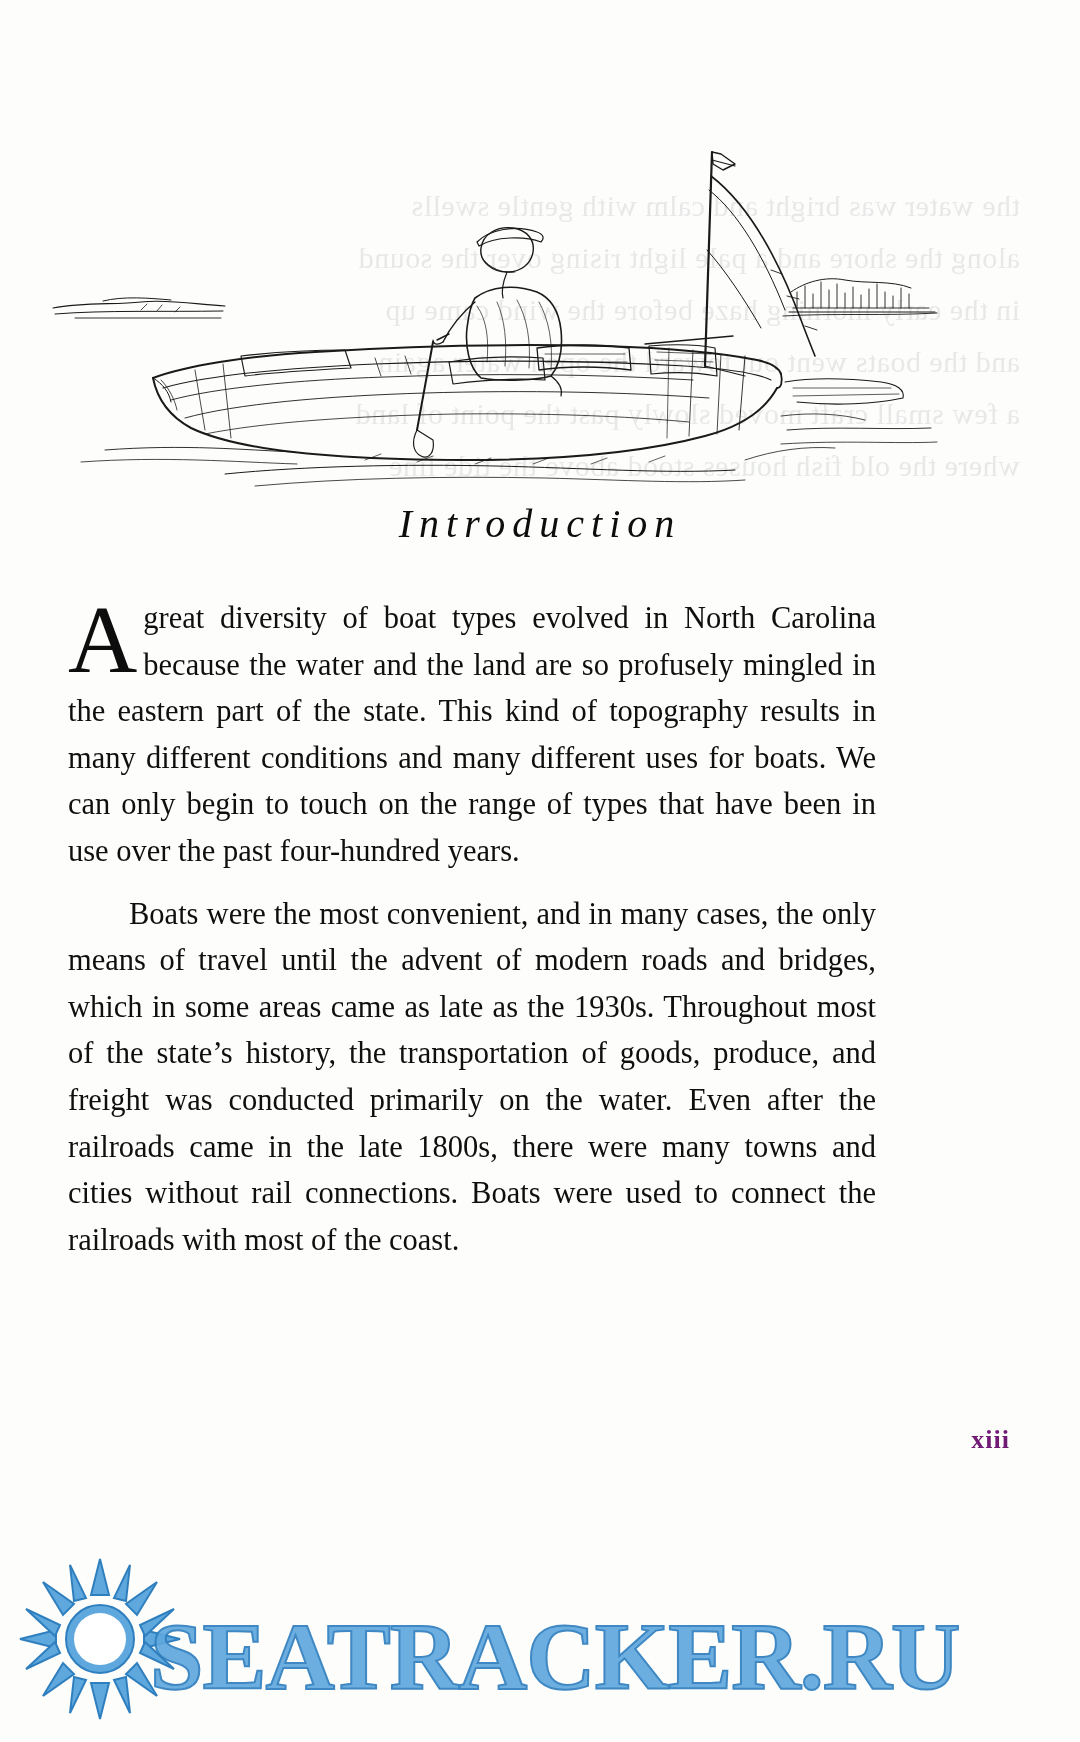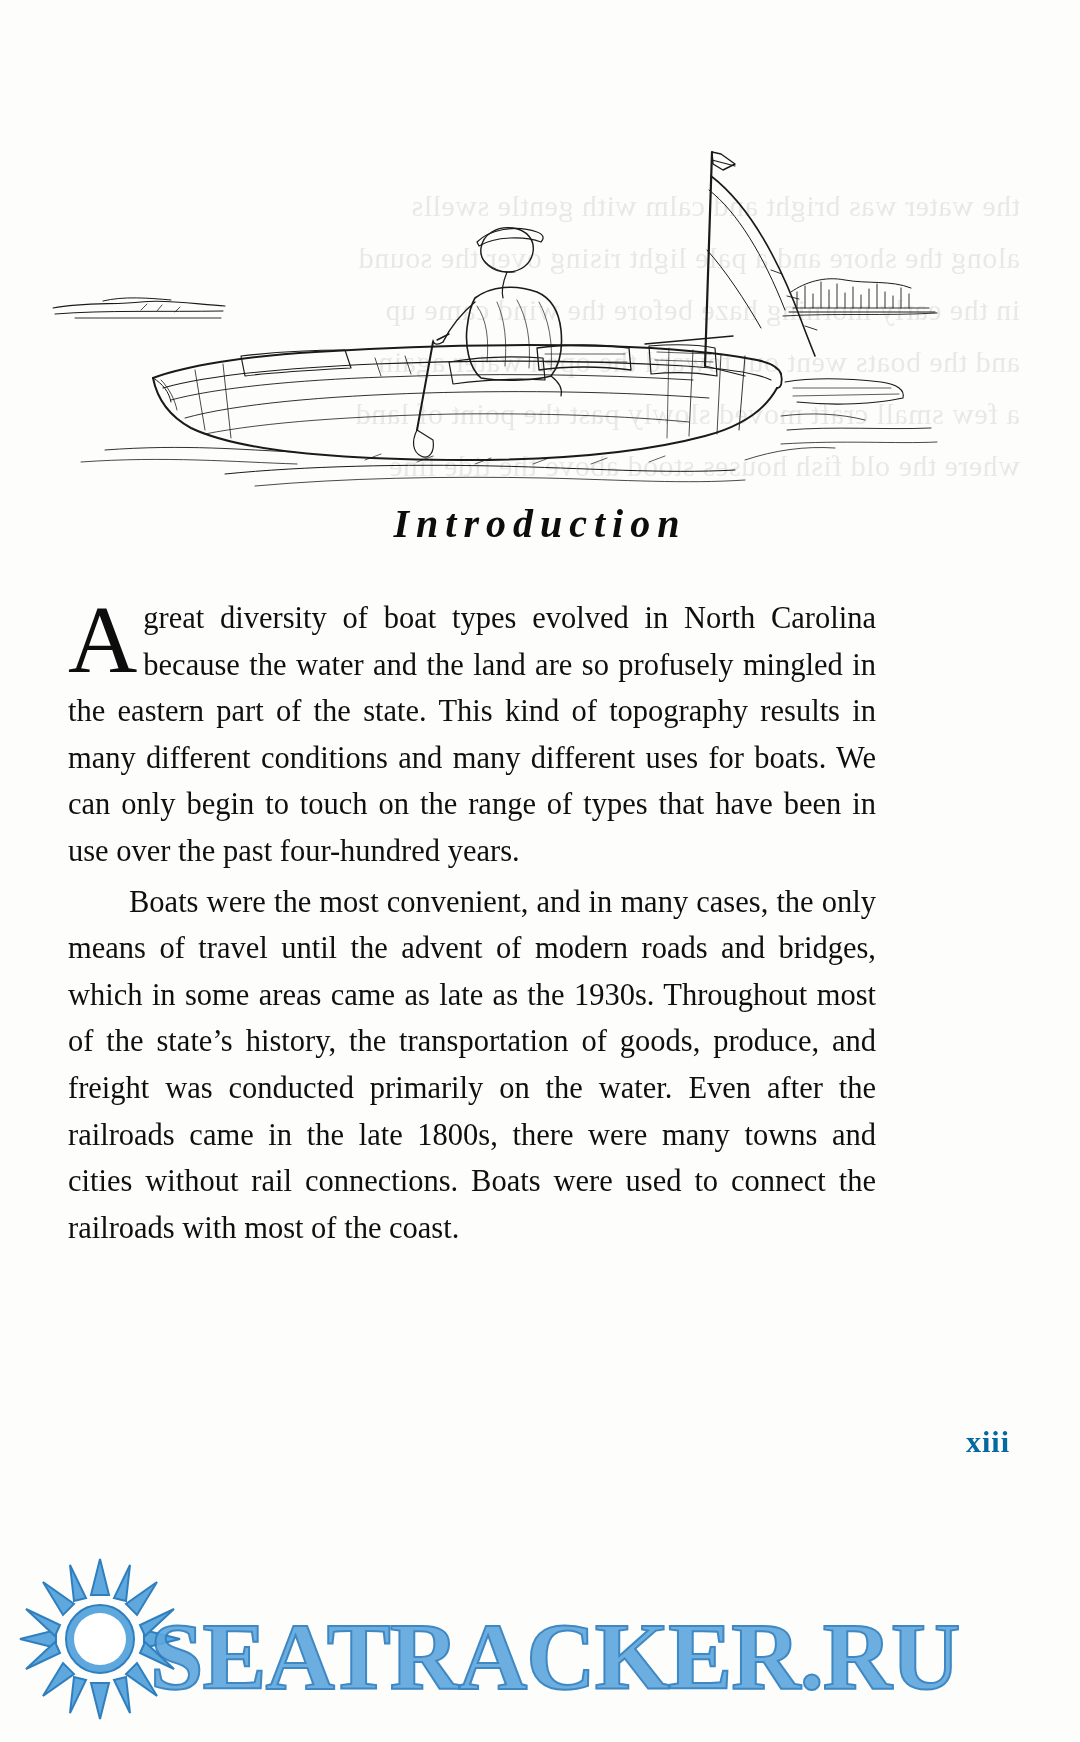--- a/index.html
+++ b/index.html
@@ -49,39 +49,39 @@
   .illustration svg { display: block; width: 100%; height: 100%; }
 
   .chapter-title {
     position: absolute;
     top: 500px;
     left: 0;
     right: 0;
     text-align: center;
     font-family: "Liberation Serif", serif;
     font-style: italic;
-    font-weight: bold;
+    font-weight: normal;
     font-size: 40px;
     letter-spacing: 7px;
     color: #0d0d0d;
   }
 
   .body-text {
     position: absolute;
     left: 68px;
     width: 808px;
     top: 595px;
     font-size: 30.5px;
     line-height: 46.6px;
     text-align: justify;
     text-justify: inter-word;
     color: #100f0f;
   }
   .body-text p { margin: 0; }
-  .body-text p + p { text-indent: 2.0em; margin-top: 4px; }
+  .body-text p + p { text-indent: 2.0em; margin-top: 16px; }
 
   .dropcap-para {
     position: relative;
     min-height: 96px;
   }
   .dropcap {
     float: left;
     font-family: "Liberation Serif", serif;
     font-size: 96px;
     line-height: 78px;
@@ -119,23 +119,23 @@
     width: 180px;
     height: 175px;
   }
 
   .folio {
     position: absolute;
     right: 70px;
     top: 1425px;
     font-family: "Liberation Serif", serif;
     font-weight: bold;
-    font-size: 30px;
+    font-size: 26px;
     letter-spacing: 1px;
-    color: #0369a1;
+    color: #701a75;
   }
 </style>
 </head>
 <body>
 
 <div class="page">
 
   <div class="bleed">
     <div>the water was bright and calm with gentle swells</div>
     <div>along the shore and a pale light rising over the sound</div>

